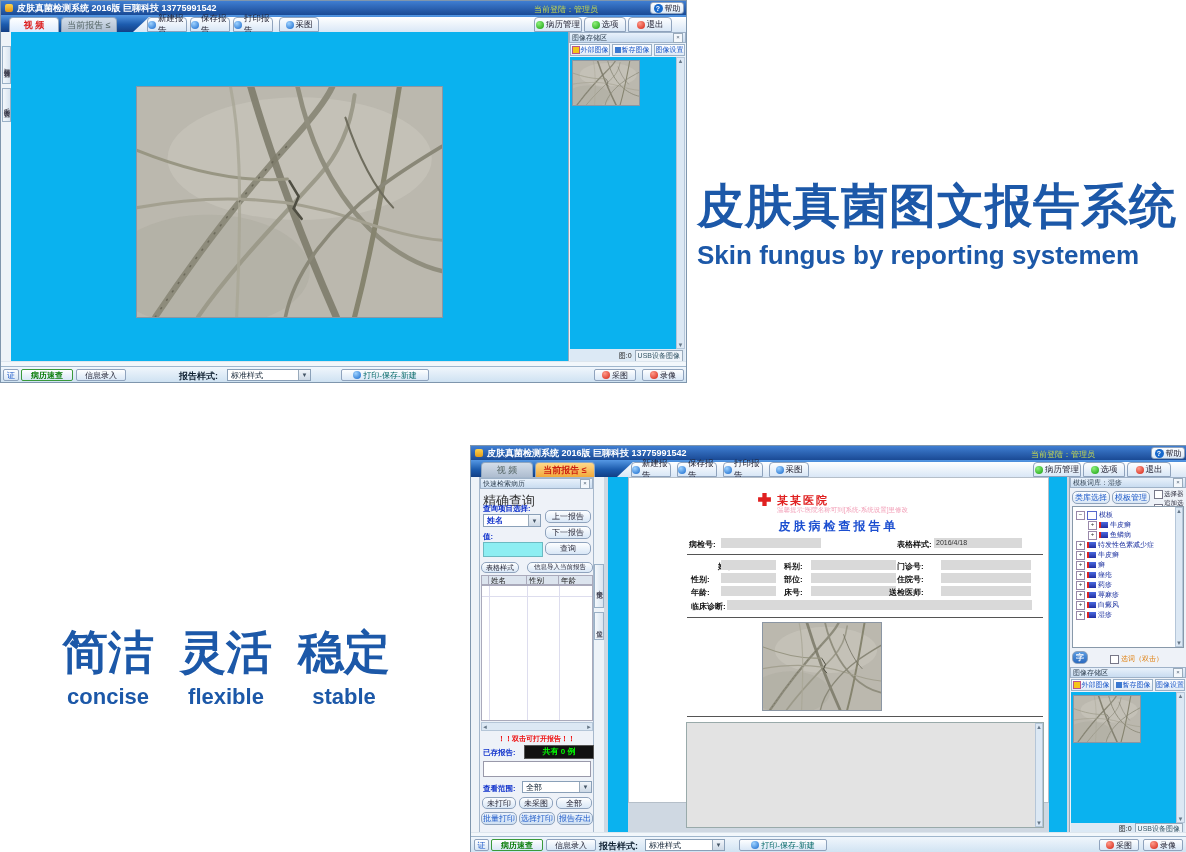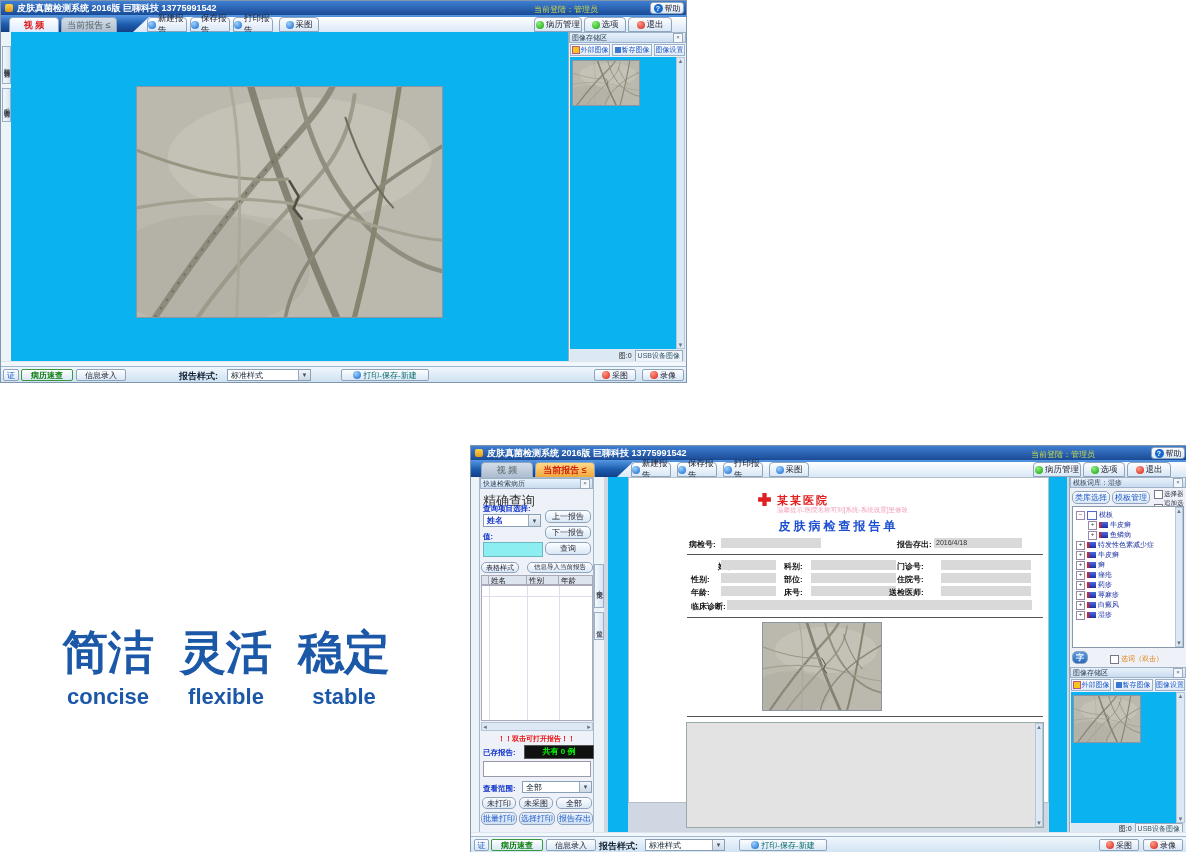--- a/index.html
+++ b/index.html
@@ -209,20 +209,24 @@
       <span class="dot red"></span>
           <span>采图</span>
         </div>
     <div class="btn sbtn2" style="right:2px;width:42px;">
       <span class="dot red"></span>
           <span>录像</span>
         </div>
   </div>
 </div>
 
+<div class="abs" style="left:697px;top:175px;">
+  <div class="bigcn" style="font-size:47px;letter-spacing:1px;">皮肤真菌图文报告系统</div>
+  <div class="bigen" style="font-size:26px;margin-top:2px;">Skin fungus by reporting systemem</div>
+</div>
 
 <div class="abs" style="left:62px;top:622px;display:flex;gap:26px;">
   <div style="text-align:center;">
     <div class="bigcn" style="font-size:46px;">简洁</div>
     <div class="bigen" style="font-size:22px;">concise</div>
   </div>
   <div style="text-align:center;">
     <div class="bigcn" style="font-size:46px;">灵活</div>
     <div class="bigen" style="font-size:22px;">flexible</div>
   </div>
@@ -365,21 +369,21 @@
     <div class="cyan" style="left:445px;top:0;width:18px;height:358px;"></div>
     <div class="abs" style="left:24px;top:0;width:421px;height:326px;background:#fff;border:1px solid #b5bfc9;box-sizing:border-box;">
       <svg style="position:absolute;left:128px;top:14px;" width="15" height="15">
             <use href="#redcross"></use>
           </svg>
       <span class="abs" style="left:148px;top:15px;color:#e02020;font-weight:bold;font-size:11px;letter-spacing:2px;">某某医院</span>
       <span class="abs" style="left:148px;top:28px;color:#f2a0b8;font-size:6.5px;">温馨提示:医院名称可到[系统-系统设置]里修改</span>
       <div class="abs" style="left:0;top:40px;width:100%;text-align:center;color:#1b4ed0;font-weight:bold;font-size:12px;letter-spacing:3px;">皮肤病检查报告单</div>
       <span class="doclab" style="left:60px;top:61px;">病检号:</span>
       <div class="gbox" style="left:92px;top:60px;width:100px;height:10px;"></div>
-      <span class="doclab" style="left:268px;top:61px;">报告存出:</span>
+      <span class="doclab" style="left:268px;top:61px;">表格样式:</span>
       <div class="gbox" style="left:305px;top:60px;width:86px;height:10px;font-size:7px;color:#333;padding-left:2px;line-height:10px;">2016/4/18</div>
       <div class="hr" style="left:58px;top:76px;width:356px;"></div>
 
       <span class="doclab" style="left:62px;top:83px;margin-left:27px;">姓名:</span>
       <div class="gbox" style="left:92px;top:82px;width:55px;height:10px;"></div>
       <span class="doclab" style="left:155px;top:83px;">科别:</span>
       <div class="gbox" style="left:182px;top:82px;width:85px;height:10px;"></div>
       <span class="doclab" style="left:268px;top:83px;">门诊号:</span>
       <div class="gbox" style="left:312px;top:82px;width:90px;height:10px;"></div>
       <span class="doclab" style="left:62px;top:96px;">性别:</span>

